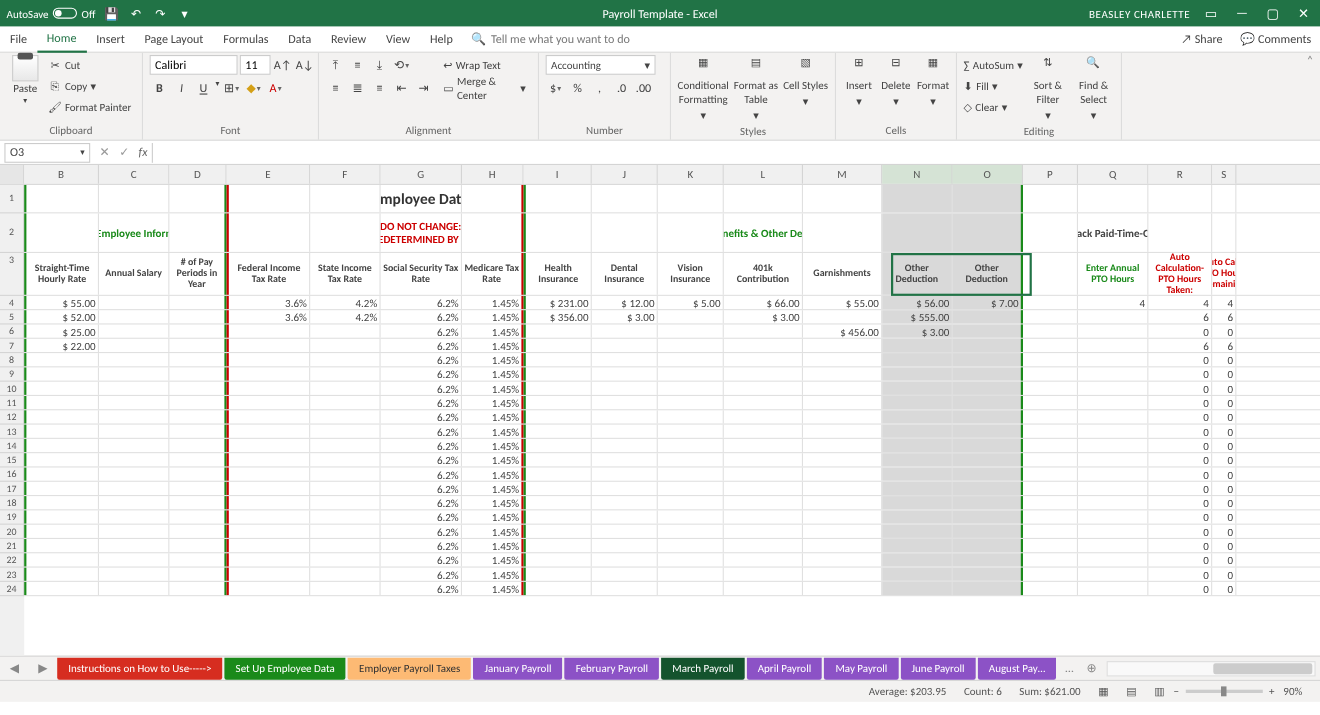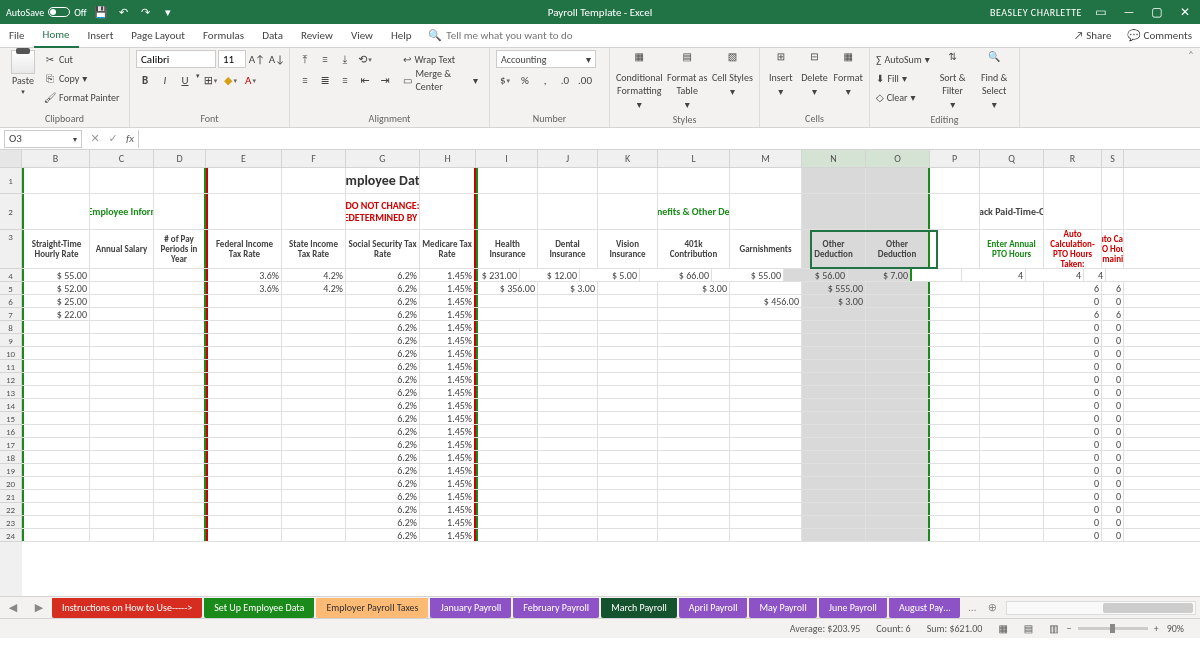--- a/index.html
+++ b/index.html
@@ -391,21 +391,21 @@
           <div class="c wS hdr redhdr" style="width:22px">Auto Calc- PTO Hours Remaining</div>
         </div>
         <div class="row">
           <div class="c wB gl r" style="width:68px">$      55.00</div>
           <div class="c wC" style="width:64px"></div>
           <div class="c wD gr" style="width:52px"></div>
           <div class="c wE rl r" style="width:76px">3.6%</div>
           <div class="c wF r" style="width:64px">4.2%</div>
           <div class="c wG r" style="width:74px">6.2%</div>
           <div class="c wH rr r" style="width:56px">1.45%</div>
-          <div class="c wI gl r" style="width:44px">$      231.00</div>
+          <div class="c wI gl r" style="width:62px">$      231.00</div>
           <div class="c wJ r" style="width:60px">$       12.00</div>
           <div class="c wK r" style="width:60px">$         5.00</div>
           <div class="c wL r" style="width:72px">$       66.00</div>
           <div class="c wM r" style="width:72px">$       55.00</div>
           <div class="c wN selcol r" style="width:64px">$       56.00</div>
           <div class="c wO selcol gr r" style="width:64px">$         7.00</div>
           <div class="c wP" style="width:50px"></div>
           <div class="c wQ r" style="width:64px">4</div>
           <div class="c wR r" style="width:58px">4</div>
           <div class="c wS r" style="width:22px">4</div>

